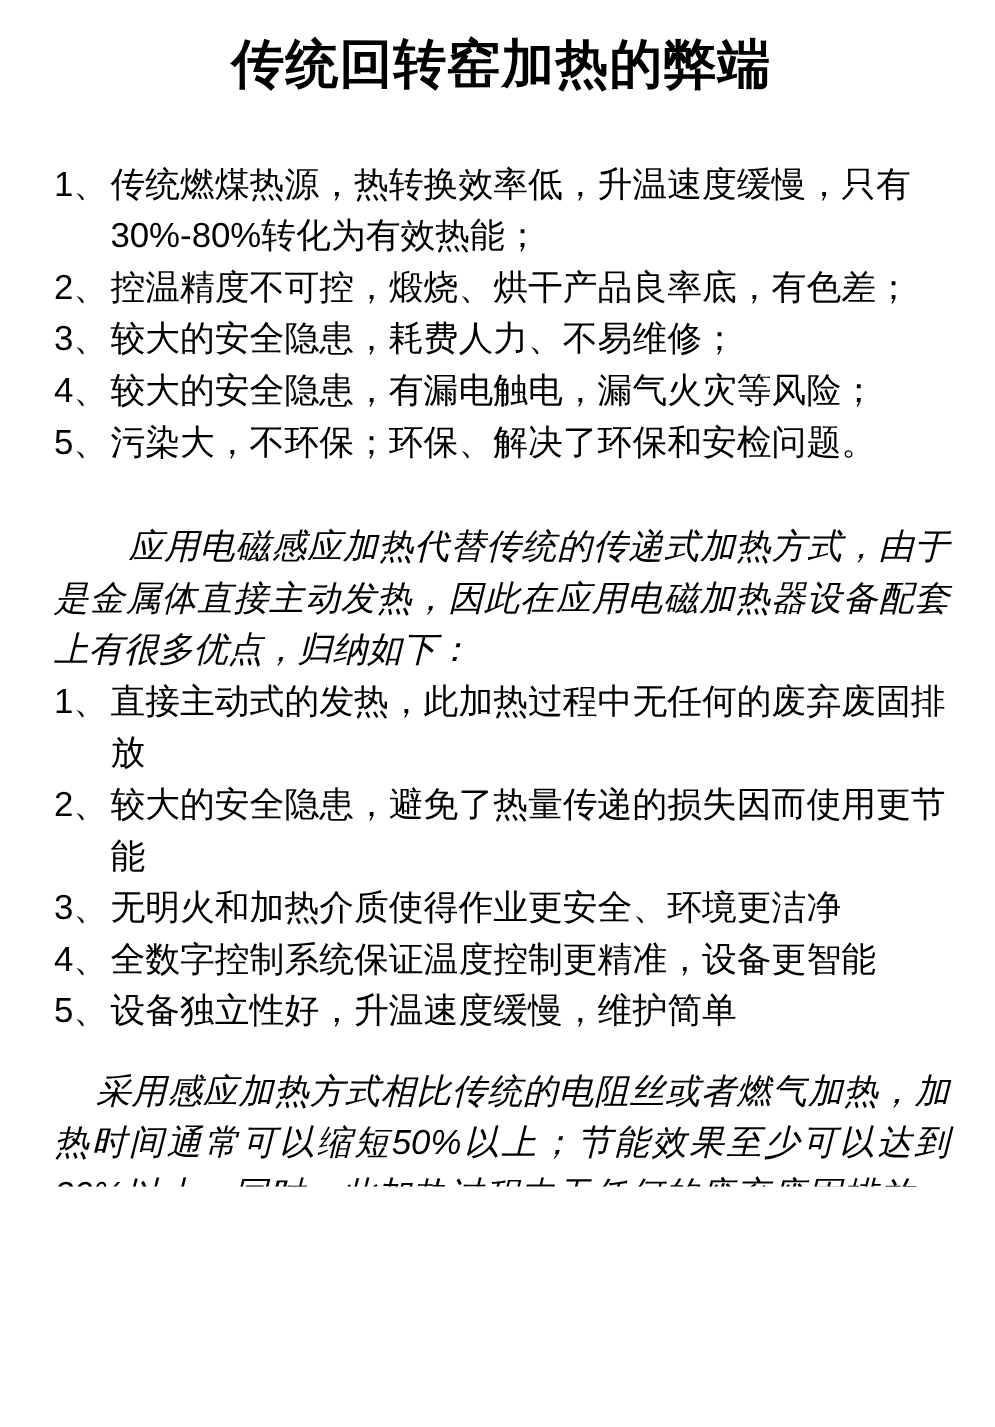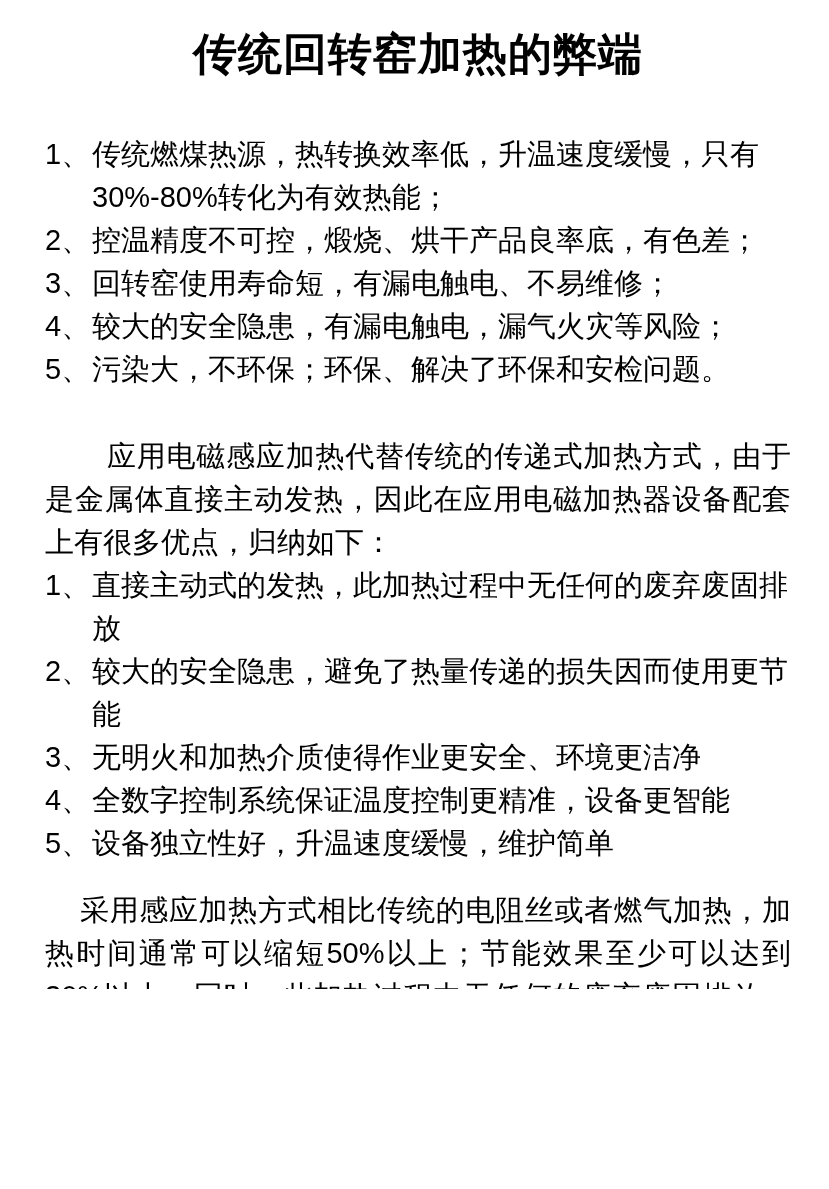--- a/index.html
+++ b/index.html
@@ -47,20 +47,21 @@
     width: 47px;
   }
   .li .txt {
     flex: 1 1 auto;
   }
   .para {
     margin: 0;
     font-size: 29px;
     line-height: 43px;
     text-align: justify;
+    font-style: italic;
   }
   .para.intro {
     margin-top: 44px;
     text-indent: 62px;
   }
   .para.conclusion {
     margin-top: 24px;
     text-indent: 35px;
   }
 </style>
@@ -75,21 +76,21 @@
     <li class="li">
       <span class="num">1、</span>
       <span class="txt">传统燃煤热源，热转换效率低，升温速度缓慢，只有30%-80%转化为有效热能；</span>
     </li>
     <li class="li">
       <span class="num">2、</span>
       <span class="txt">控温精度不可控，煅烧、烘干产品良率底，有色差；</span>
     </li>
     <li class="li">
       <span class="num">3、</span>
-      <span class="txt">回转窑使用寿命短，有漏电触电、不易维修；</span>
+      <span class="txt">较大的安全隐患，耗费人力、不易维修；</span>
     </li>
     <li class="li">
       <span class="num">4、</span>
       <span class="txt">较大的安全隐患，有漏电触电，漏气火灾等风险；</span>
     </li>
     <li class="li">
       <span class="num">5、</span>
       <span class="txt">污染大，不环保；环保、解决了环保和安检问题。</span>
     </li>
   </ol>

